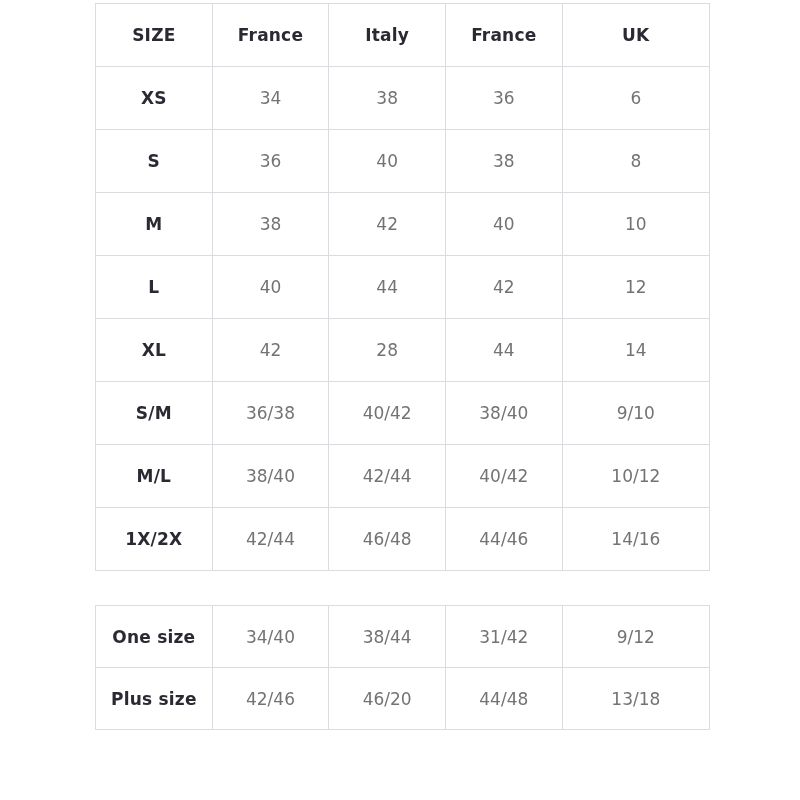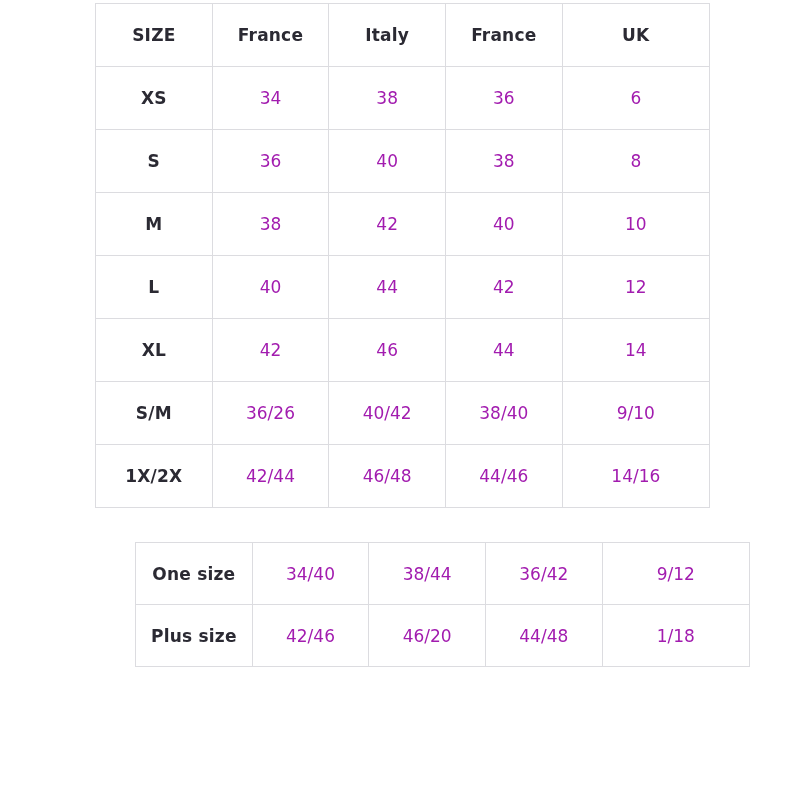--- a/index.html
+++ b/index.html
@@ -45,23 +45,23 @@
   #special-size-table td { height: 61px; }
   th, td.label {
     font-weight: bold;
     font-size: 17px;
     color: #2b2a33;
     letter-spacing: 0.2px;
   }
   td.value {
     font-weight: normal;
     font-size: 17px;
-    color: #a21caf;
+    color: #737373;
   }
-  #special-size-table { margin-top: 34px; margin-left: 40px; }
+  #special-size-table { margin-top: 34px; }
 </style>
 </head>
 <body>
 
 <div class="page">
   <div class="tables-wrap">
 
     <table id="main-size-table">
       <colgroup>
         <col class="c-size">
@@ -104,30 +104,37 @@
           <tr>
             <td class="label">L</td>
             <td class="value">40</td>
             <td class="value">44</td>
             <td class="value">42</td>
             <td class="value">12</td>
           </tr>
           <tr>
             <td class="label">XL</td>
             <td class="value">42</td>
-            <td class="value">46</td>
+            <td class="value">28</td>
             <td class="value">44</td>
             <td class="value">14</td>
           </tr>
           <tr>
             <td class="label">S/M</td>
-            <td class="value">36/26</td>
+            <td class="value">36/38</td>
             <td class="value">40/42</td>
             <td class="value">38/40</td>
             <td class="value">9/10</td>
+          </tr>
+          <tr>
+            <td class="label">M/L</td>
+            <td class="value">38/40</td>
+            <td class="value">42/44</td>
+            <td class="value">40/42</td>
+            <td class="value">10/12</td>
           </tr>
           <tr>
             <td class="label">1X/2X</td>
             <td class="value">42/44</td>
             <td class="value">46/48</td>
             <td class="value">44/46</td>
             <td class="value">14/16</td>
           </tr>
         </tbody>
     </table>
@@ -138,27 +145,27 @@
           <col class="c-europe">
           <col class="c-italy">
           <col class="c-france">
           <col class="c-uk">
       </colgroup>
       <tbody>
           <tr>
             <td class="label">One size</td>
             <td class="value">34/40</td>
             <td class="value">38/44</td>
-            <td class="value">36/42</td>
+            <td class="value">31/42</td>
             <td class="value">9/12</td>
           </tr>
           <tr>
             <td class="label">Plus size</td>
             <td class="value">42/46</td>
             <td class="value">46/20</td>
             <td class="value">44/48</td>
-            <td class="value">1/18</td>
+            <td class="value">13/18</td>
           </tr>
         </tbody>
     </table>
 
   </div>
 </div>
 
 </body></html>

